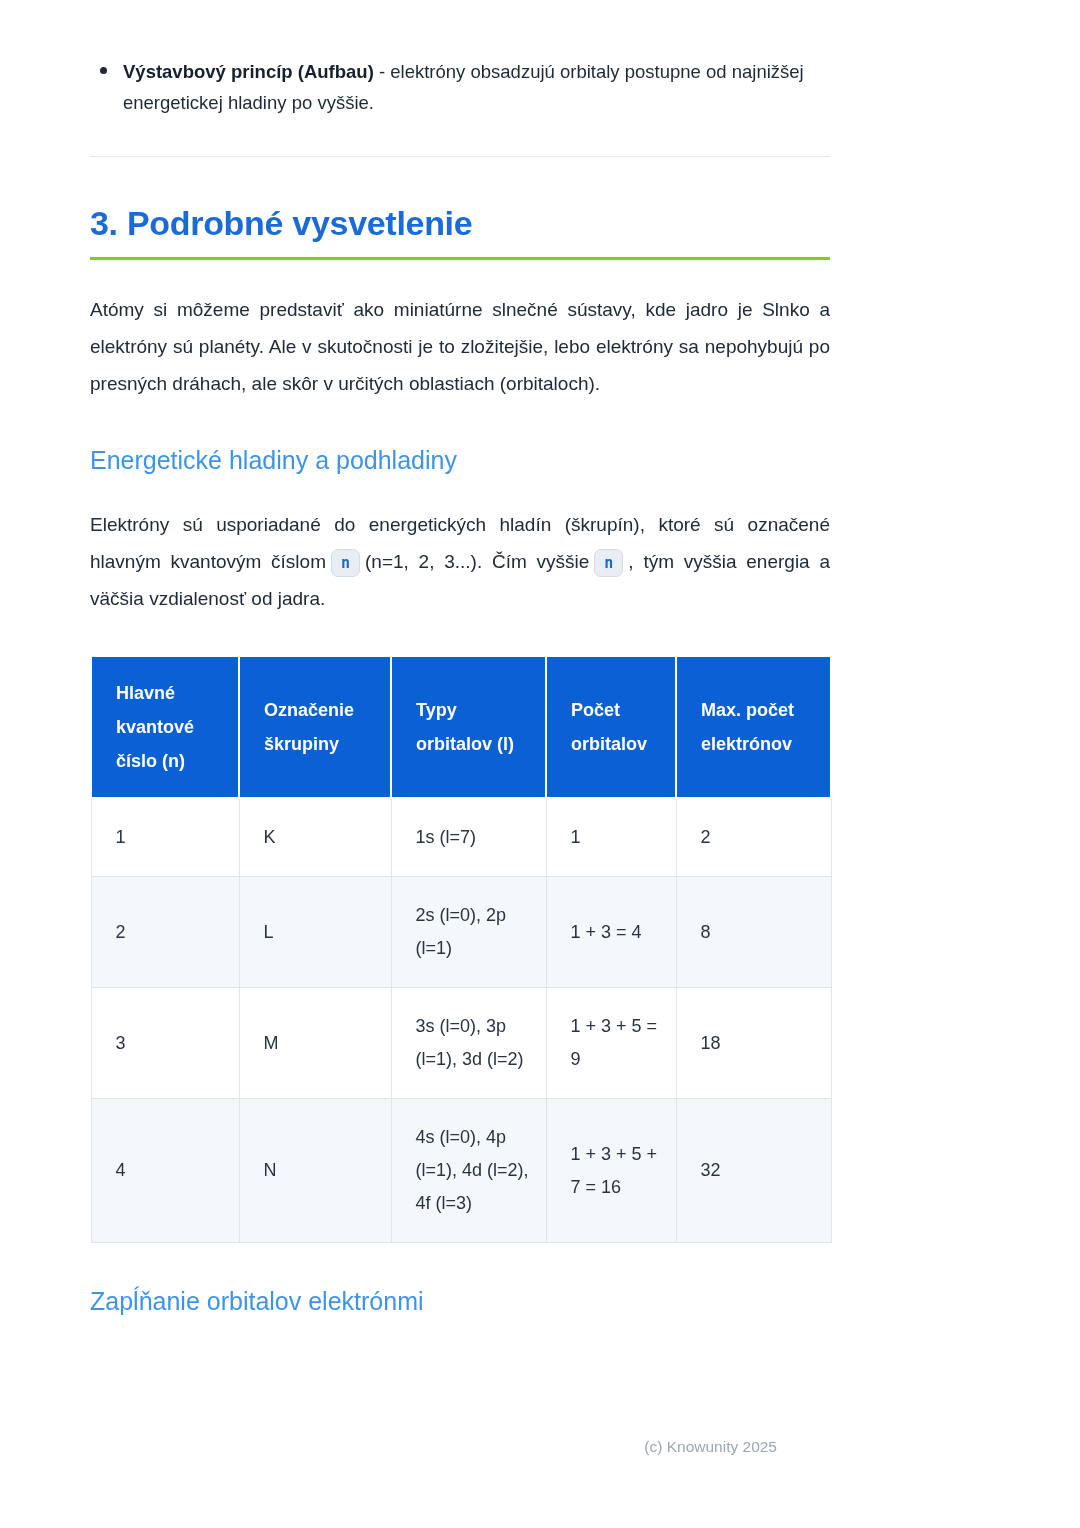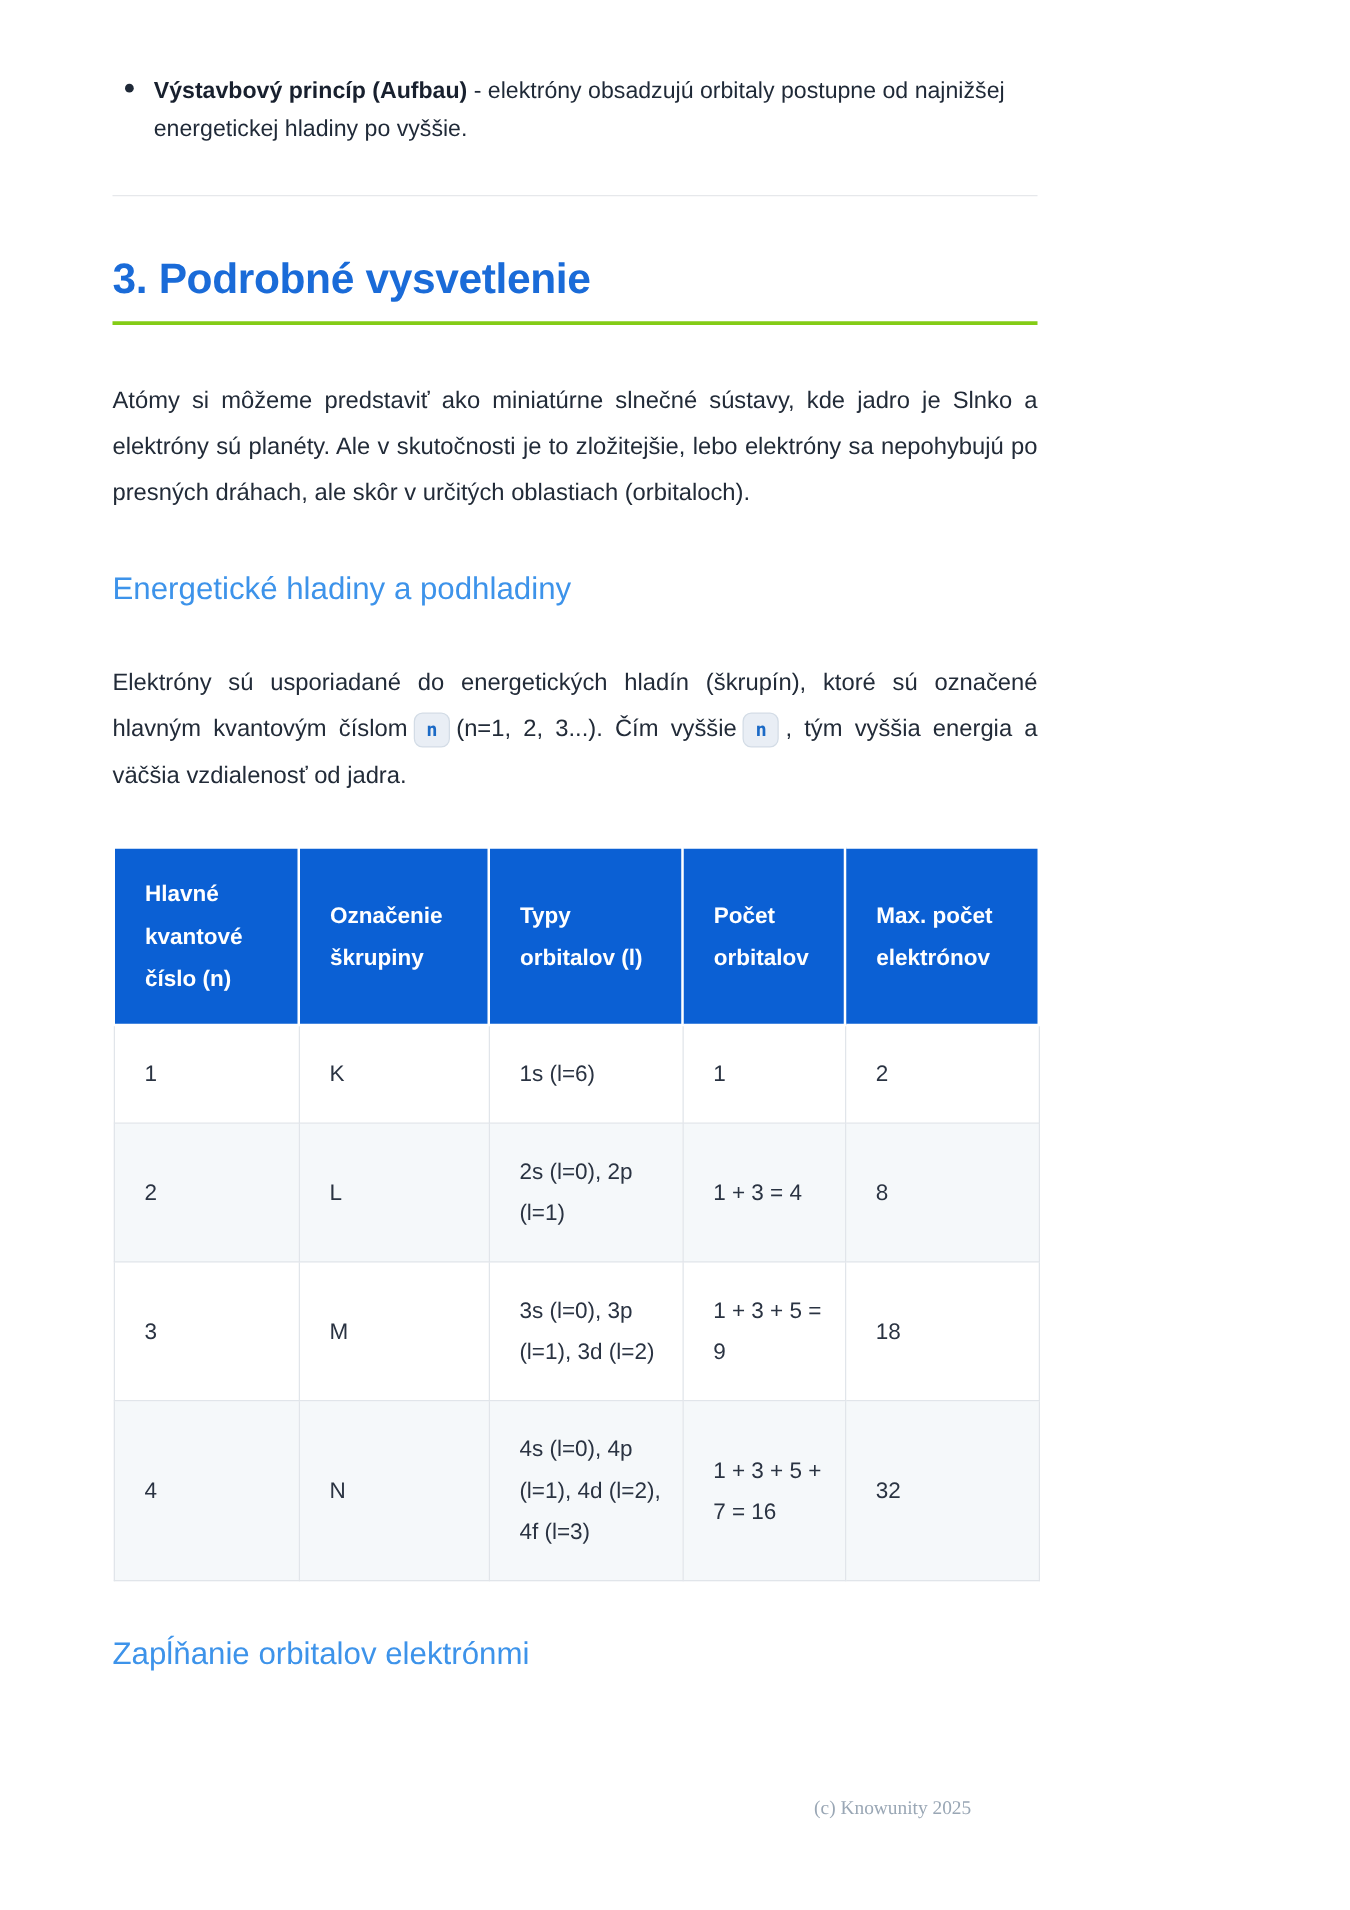--- a/index.html
+++ b/index.html
@@ -58,21 +58,21 @@
   h1.section-title {
     margin-top: 47px;
     font-size: 34px;
     font-weight: 700;
     letter-spacing: -0.3px;
     color: #1a6bd8;
     padding-bottom: 14px;
     border-bottom: 3px solid #84cc16;
   }
   p.body-para {
-    margin-top: 42px;
+    margin-top: 31px;
     font-size: 19px;
     line-height: 37px;
     text-align: justify;
     color: #222b38;
   }
   h2.sub-title {
     margin-top: 44px;
     font-size: 25px;
     font-weight: 400;
     color: #3d93ea;
@@ -124,21 +124,20 @@
   .col-3 { width: 155px; }
   .col-4 { width: 130px; }
   .col-5 { width: 155px; }
   .footer-credit {
     position: absolute;
     top: 1438px;
     right: 95px;
     font-size: 15.5px;
     color: #9aa7b5;
     z-index: 2;
-    font-family: Liberation Serif, serif;
   }
 </style>
 </head>
 <body>
 
 <div class="page">
 
   <div class="edge-stripe"></div>
 
   <div class="content">
@@ -175,21 +174,21 @@
           <th>Označenie škrupiny</th>
           <th>Typy orbitalov (l)</th>
           <th>Počet orbitalov</th>
           <th>Max. počet elektrónov</th>
         </tr>
       </thead>
       <tbody>
         <tr>
           <td>1</td>
           <td>K</td>
-          <td>1s (l=6)</td>
+          <td>1s (l=7)</td>
           <td>1</td>
           <td>2</td>
         </tr>
         <tr class="alt">
           <td>2</td>
           <td>L</td>
           <td>2s (l=0), 2p (l=1)</td>
           <td>1 + 3 = 4</td>
           <td>8</td>
         </tr>

